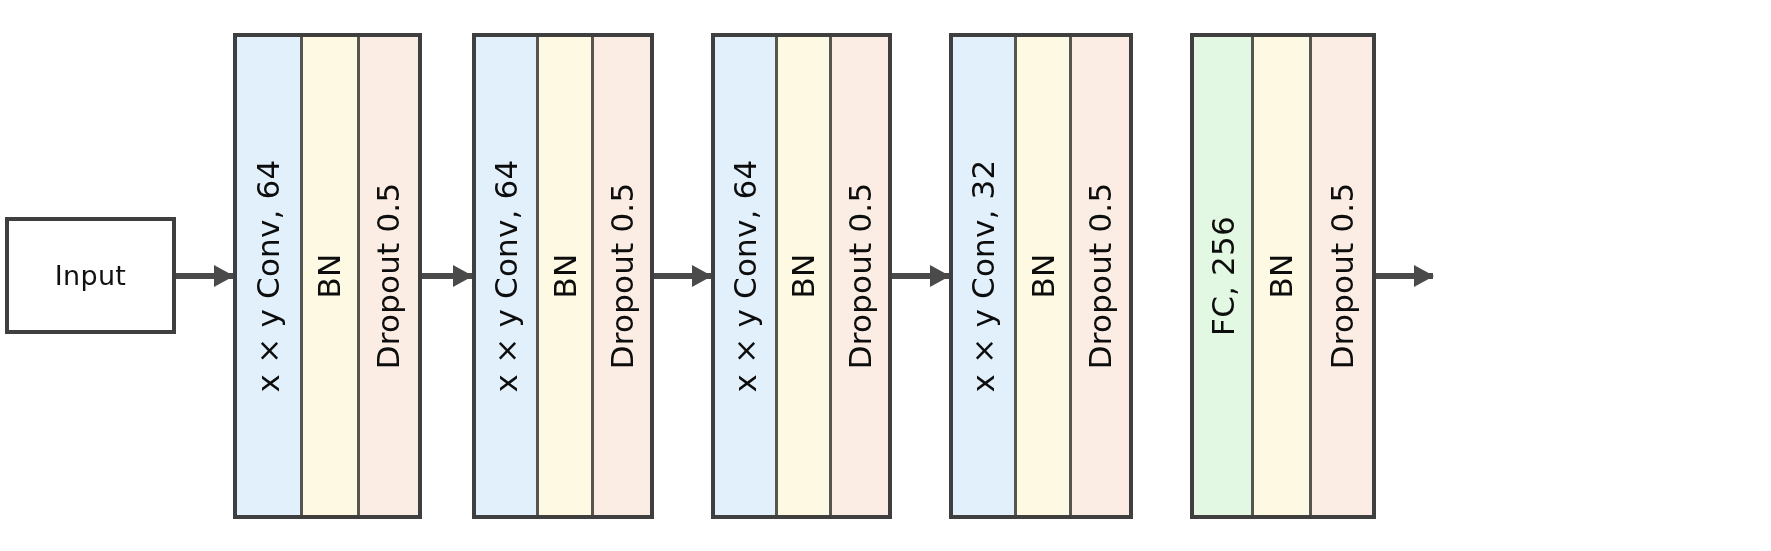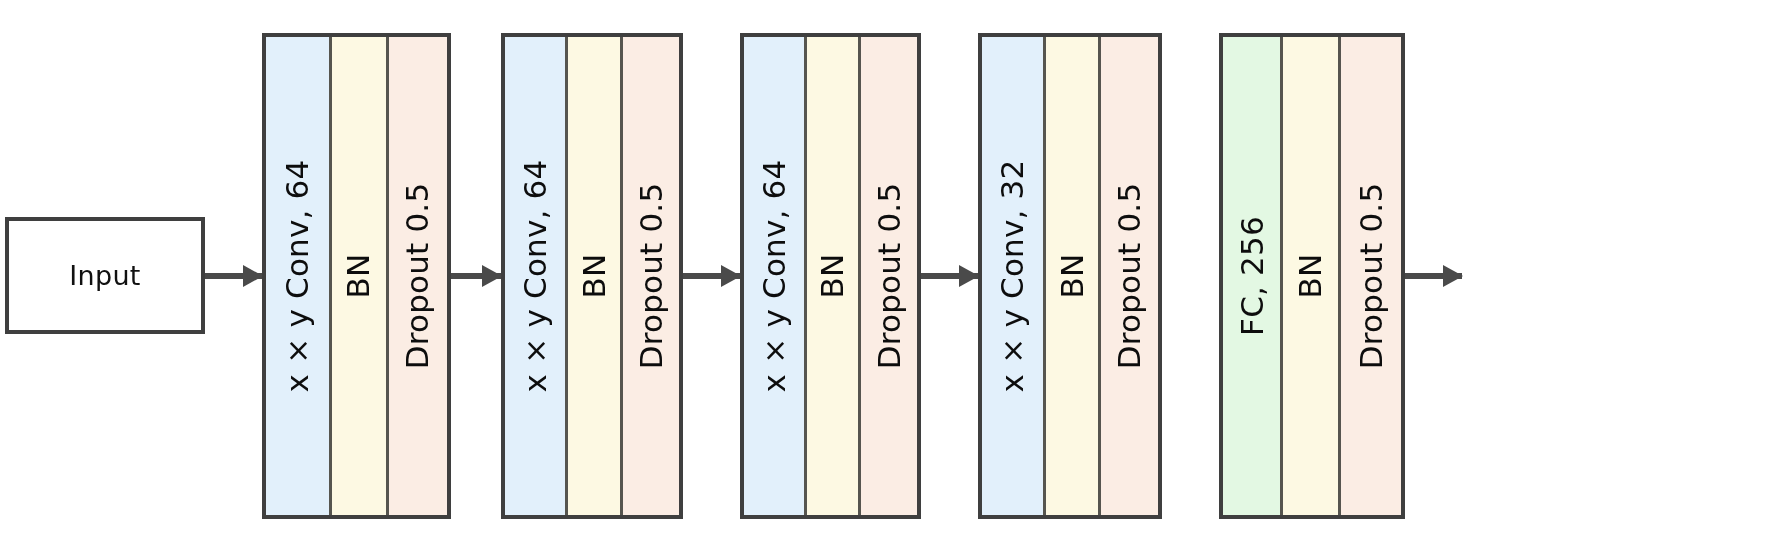--- a/index.html
+++ b/index.html
@@ -13,21 +13,21 @@
     position:absolute;
     inset:0;
     display:flex;
     align-items:center;
     justify-content:flex-start;
   }
 
   
   .term-box{
     box-sizing:border-box;
-    width:200px;
+    width:171px;
     height:117px;
     border:4px solid #3f3f3f;
     background:#ffffff;
     display:flex;
     flex-direction:column;
     align-items:center;
     justify-content:center;
     flex:none;
   }
   .term-line{

